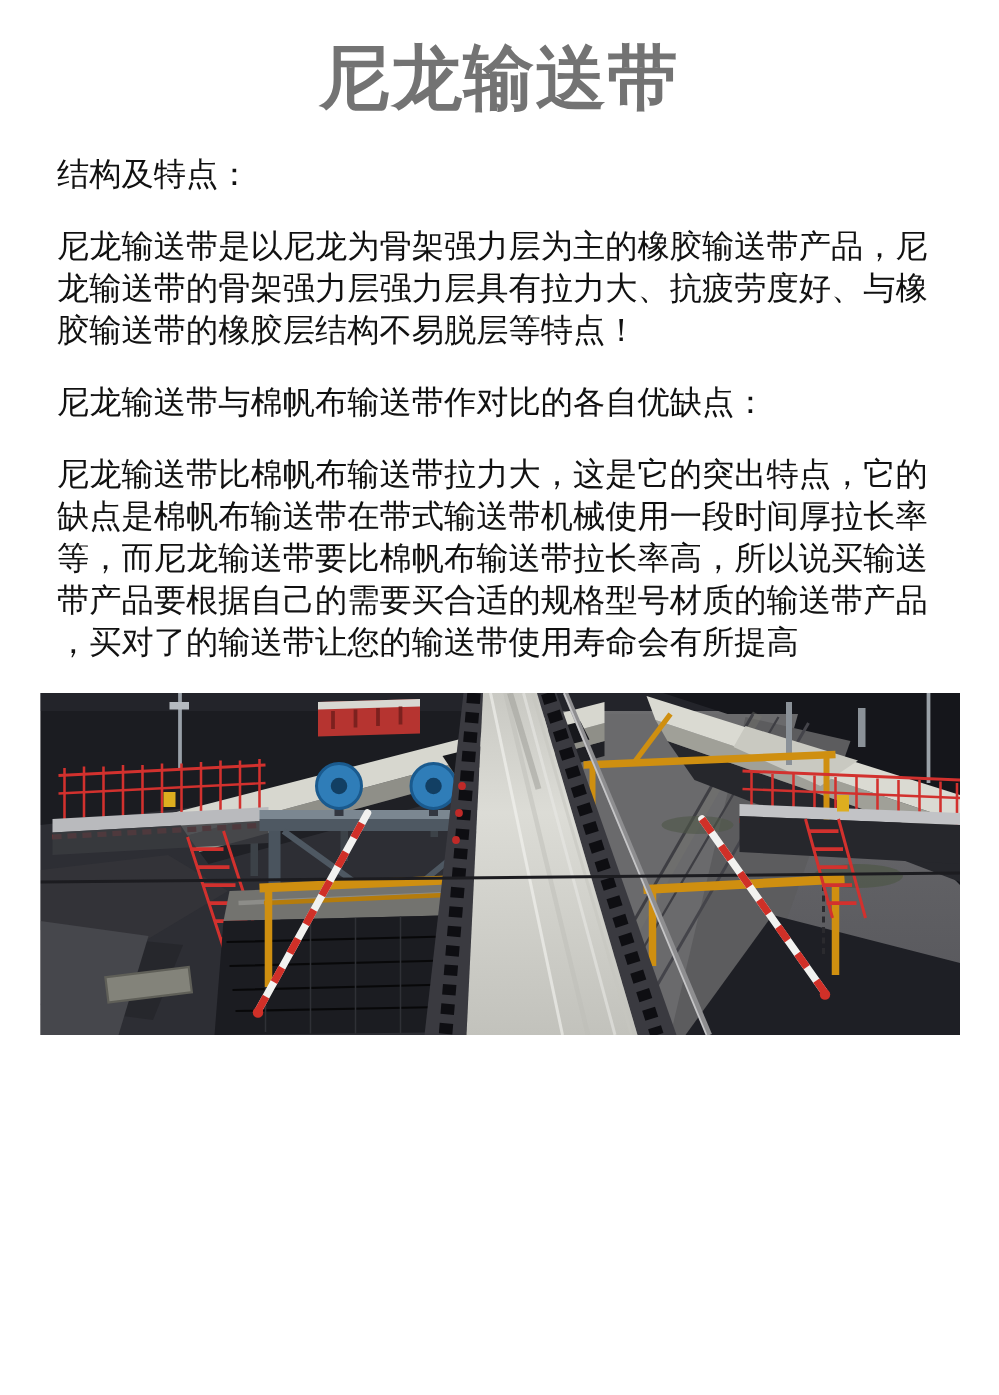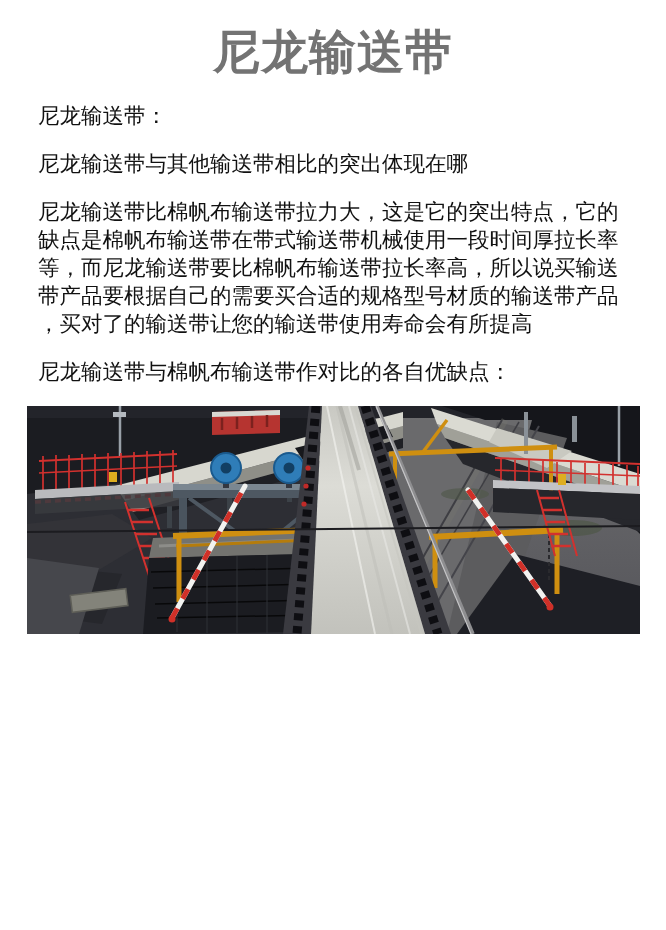--- a/index.html
+++ b/index.html
@@ -32,24 +32,24 @@
   figure.photo svg{display:block;width:613px;height:228px;}
 </style>
 </head>
 <body>
 
 <div class="page">
 
   <h1 class="doc-title">尼龙输送带</h1>
 
   <div class="content" id="body-text">
-      <p class="para">尼龙输送带：</p>
-      <p class="para">尼龙输送带与其他输送带相比的突出体现在哪</p>
+      <p class="para">结构及特点：</p>
+      <p class="para">尼龙输送带是以尼龙为骨架强力层为主的橡胶输送带产品，尼龙输送带的骨架强力层强力层具有拉力大、抗疲劳度好、与橡胶输送带的橡胶层结构不易脱层等特点！</p>
+      <p class="para">尼龙输送带与棉帆布输送带作对比的各自优缺点：</p>
       <p class="para">尼龙输送带比棉帆布输送带拉力大，这是它的突出特点，它的缺点是棉帆布输送带在带式输送带机械使用一段时间厚拉长率等，而尼龙输送带要比棉帆布输送带拉长率高，所以说买输送带产品要根据自己的需要买合适的规格型号材质的输送带产品，买对了的输送带让您的输送带使用寿命会有所提高</p>
-      <p class="para">尼龙输送带与棉帆布输送带作对比的各自优缺点：</p>
     </div>
 
   <figure class="photo">
     <svg viewBox="0 0 613 228" role="img" aria-label="煤场带式输送机照片：中央输送带、左右红色护栏检修平台与扶梯、蓝色托辊轮、黄色门架、红白警示杆">
       <defs>
         <linearGradient id="beltGrad" x1="0" y1="0" x2="0" y2="1">
           <stop offset="0" stop-color="#c9c9c3"></stop>
           <stop offset="0.35" stop-color="#dcdcd6"></stop>
           <stop offset="1" stop-color="#c2c2bc"></stop>
         </linearGradient>

